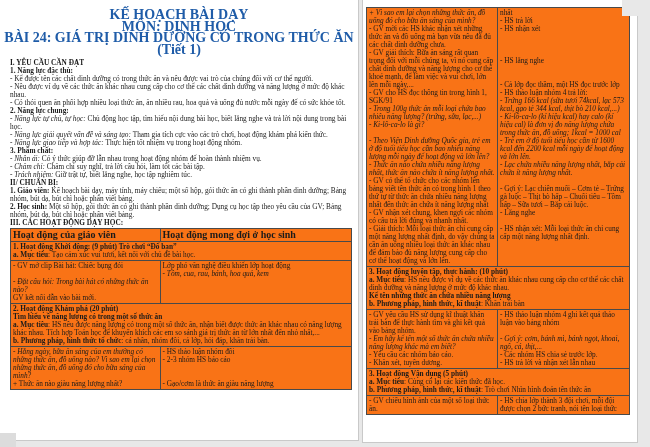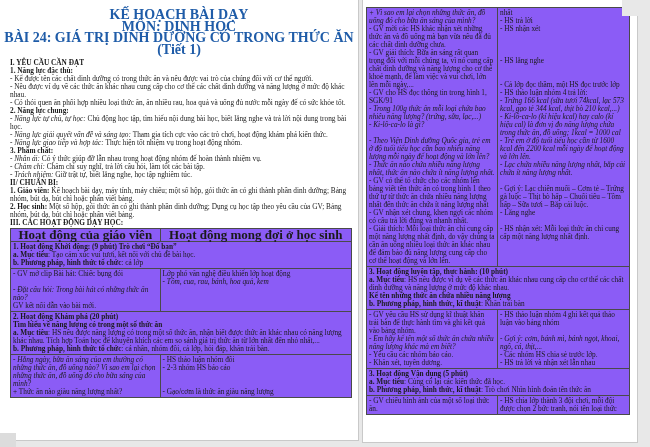--- a/index.html
+++ b/index.html
@@ -15,33 +15,33 @@
   #page-right{left:362px;top:0;width:276px;height:443px;border-top:none;}
   .gray-notch{position:absolute;background:#e8e8e8;}
   #notch-topright{left:622px;top:0;width:28px;height:16px;}
   #notch-bottomleft{left:0;top:433px;width:16px;height:14px;background:#dcdcdc;}
   .title-block{margin-top:9px;text-align:center;}
   .title-line{font-weight:bold;font-size:14px;line-height:11.5px;}
   .intro{margin:4px 6px 0 10px;}
   .para{font-size:7.3px;line-height:8px;min-height:8px;}
   .b{font-weight:bold;}
   .i{font-style:italic;}
-  .tbl{border:1px solid #4a4a4a;background:#8b5cf6;}
+  .tbl{border:1px solid #4a4a4a;background:#f97316;}
   #tbl-left{margin:1px 6px 0 10px;}
   #tbl-right{margin:7px 7px 0 3px;}
   .trow{display:flex;border-top:1px solid #4a4a4a;}
   .trow:first-child{border-top:none;}
   .tcell{padding:1px 2px;}
   .tcell.c0{border-right:1px solid #4a4a4a;}
   #tbl-left .c0{width:44%;}
   #tbl-left .c1{width:56%;}
   #tbl-right .c0{width:50%;}
   #tbl-right .c1{width:50%;}
   .fullcell{width:100%;}
-  .thead .hcell{font-weight:bold;font-size:13px;line-height:10px;text-align:center;padding:1px 2px;}
+  .thead .hcell{font-weight:bold;font-size:10px;line-height:10px;padding:1px 2px;}
 </style>
 </head>
 <body>
 
 <div class="page" id="page-left">
   <div class="title-block">
     <div class="title-line" style="color: rgb(31, 92, 168);">KẾ HOẠCH BÀI DẠY</div>
     <div class="title-line" style="color: rgb(31, 92, 168);">MÔN: DINH HỌC</div>
     <div class="title-line" style="color: rgb(31, 92, 168);">BÀI 24: GIÁ TRỊ DINH DƯỠNG CÓ TRONG THỨC ĂN (Tiết 1)</div>
   </div>
@@ -66,21 +66,20 @@
     </div>
   <div class="tbl" id="tbl-left">
       <div class="trow thead">
         <div class="tcell hcell c0">Hoạt động của giáo viên</div>
         <div class="tcell hcell c1">Hoạt động mong đợi ở học sinh</div>
       </div>
       <div class="trow">
         <div class="tcell fullcell">
           <div class="para"><span class="b">1. Hoạt động Khởi động: (9 phút) Trò chơi “Đố bạn”</span></div>
           <div class="para"><span class="b">a. Mục tiêu</span><span>: Tạo cảm xúc vui tươi, kết nối với chủ đề bài học.</span></div>
-          <div class="para"><span class="b">b. Phương pháp, hình thức tổ chức</span><span>: cả lớp</span></div>
         </div>
       </div>
       <div class="trow">
         <div class="tcell c0">
           <div class="para"><span>- GV mở clip Bài hát: Chiếc bụng đói</span></div>
           <div class="para">&nbsp;</div>
           <div class="para"><span class="i">- Đặt câu hỏi: Trong bài hát có những thức ăn nào?</span></div>
           <div class="para"><span>GV kết nối dẫn vào bài mới.</span></div>
         </div>
         <div class="tcell c1">

